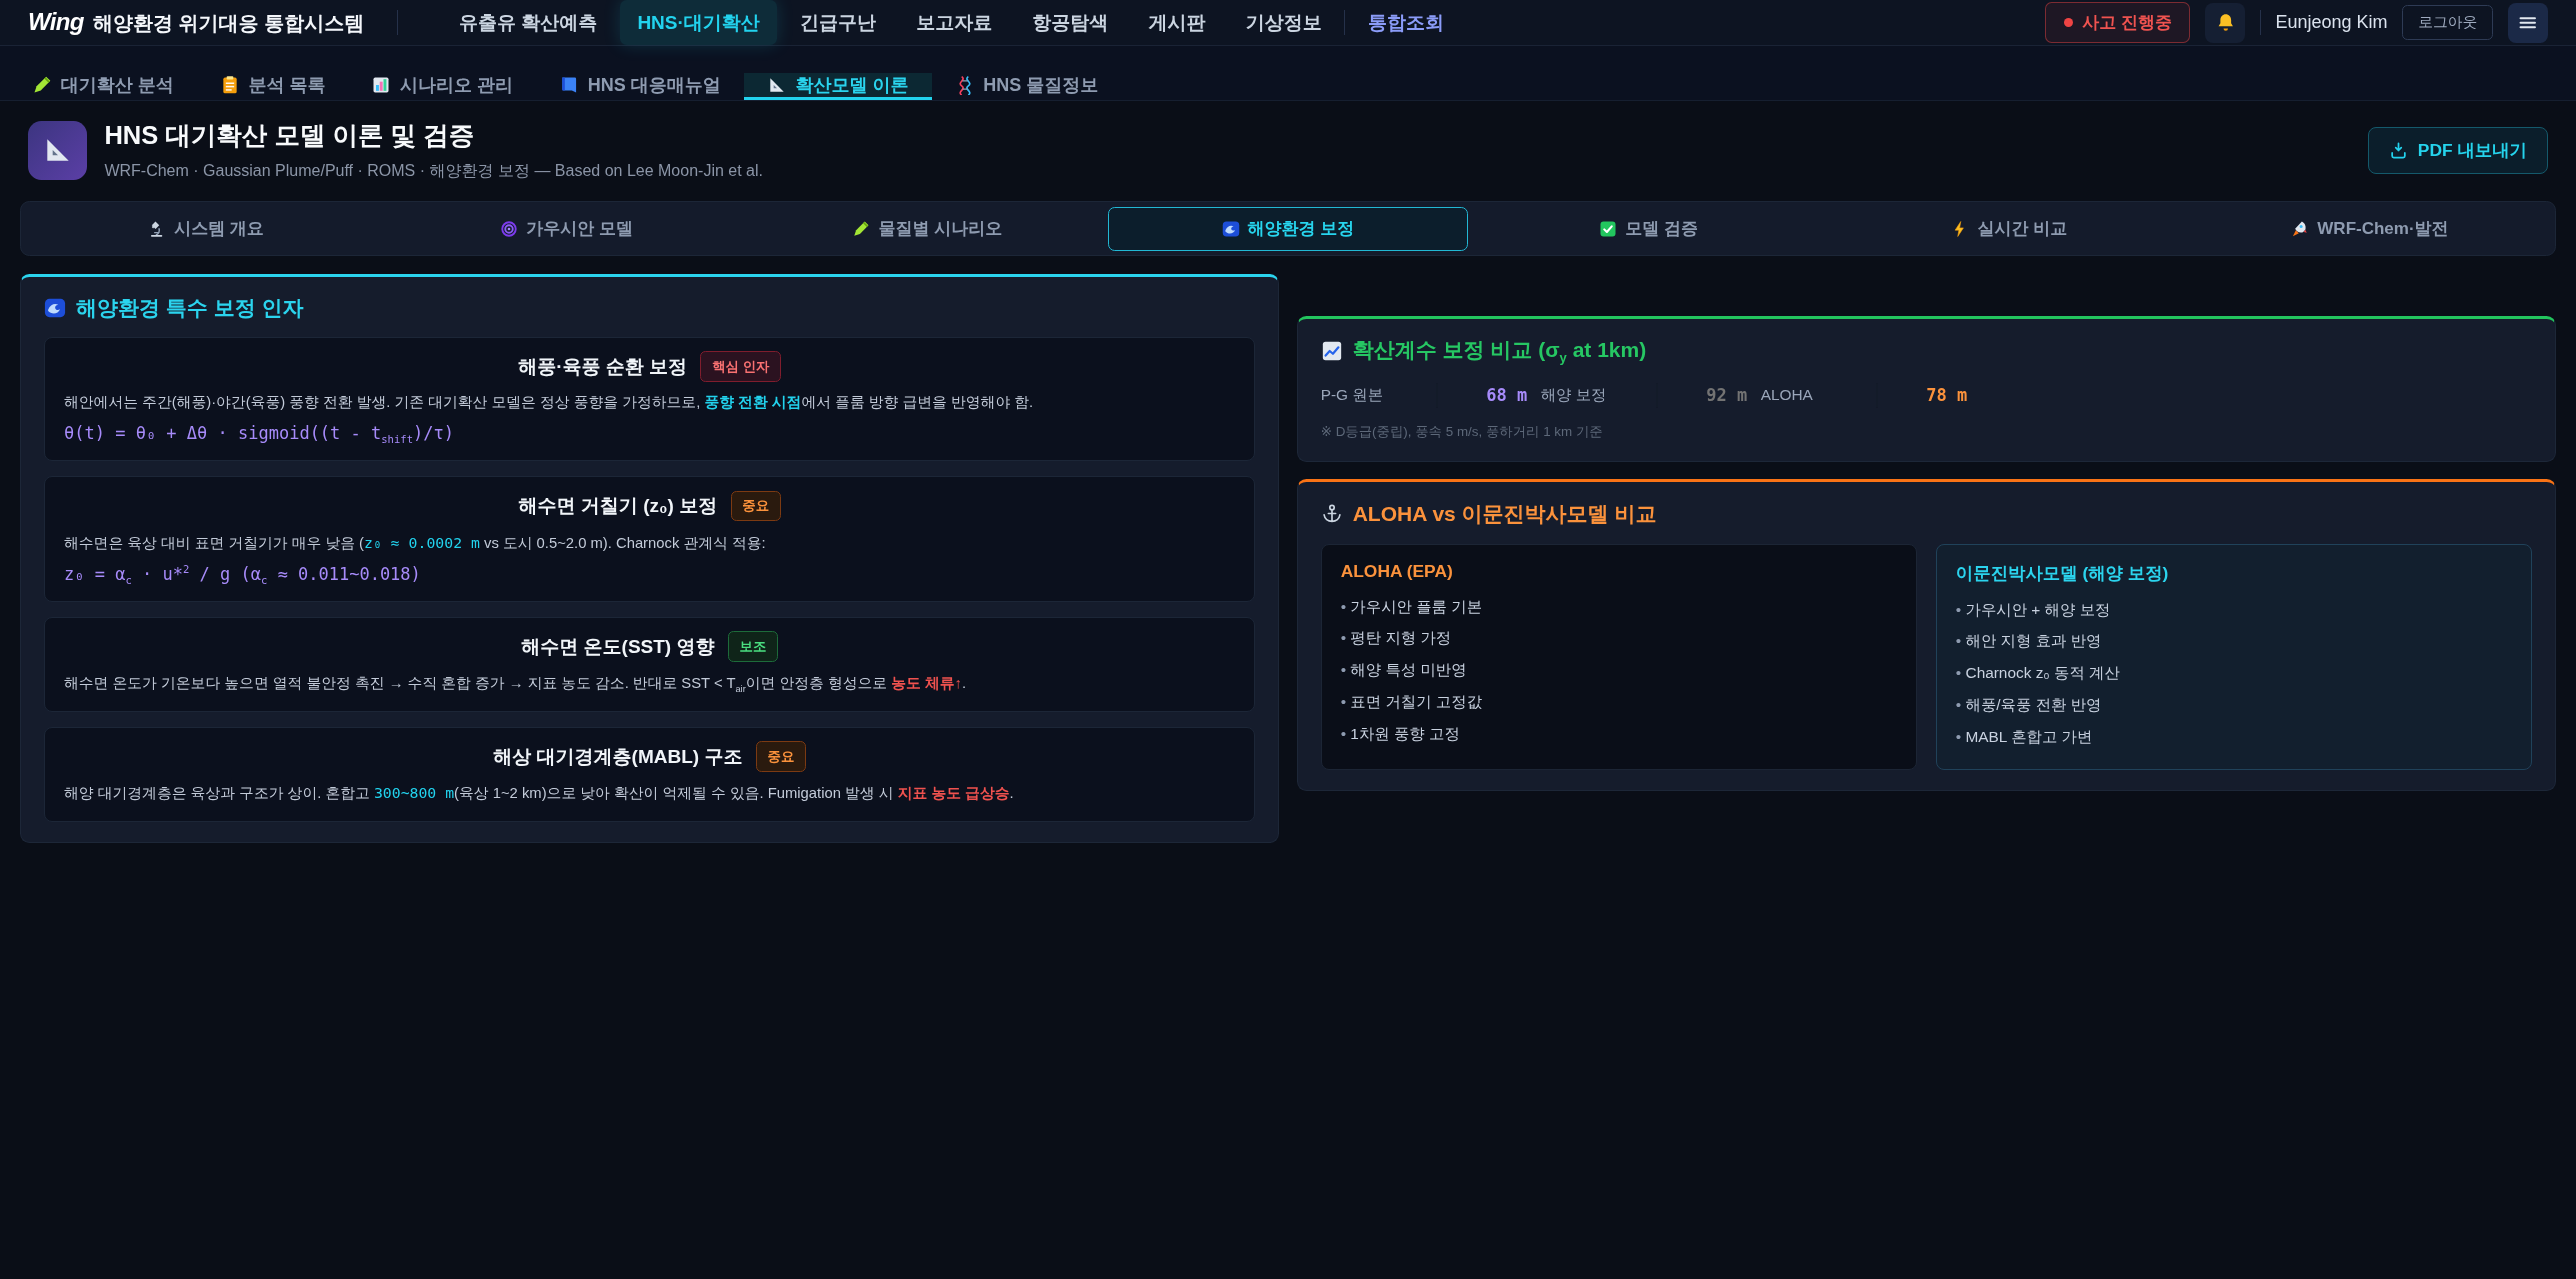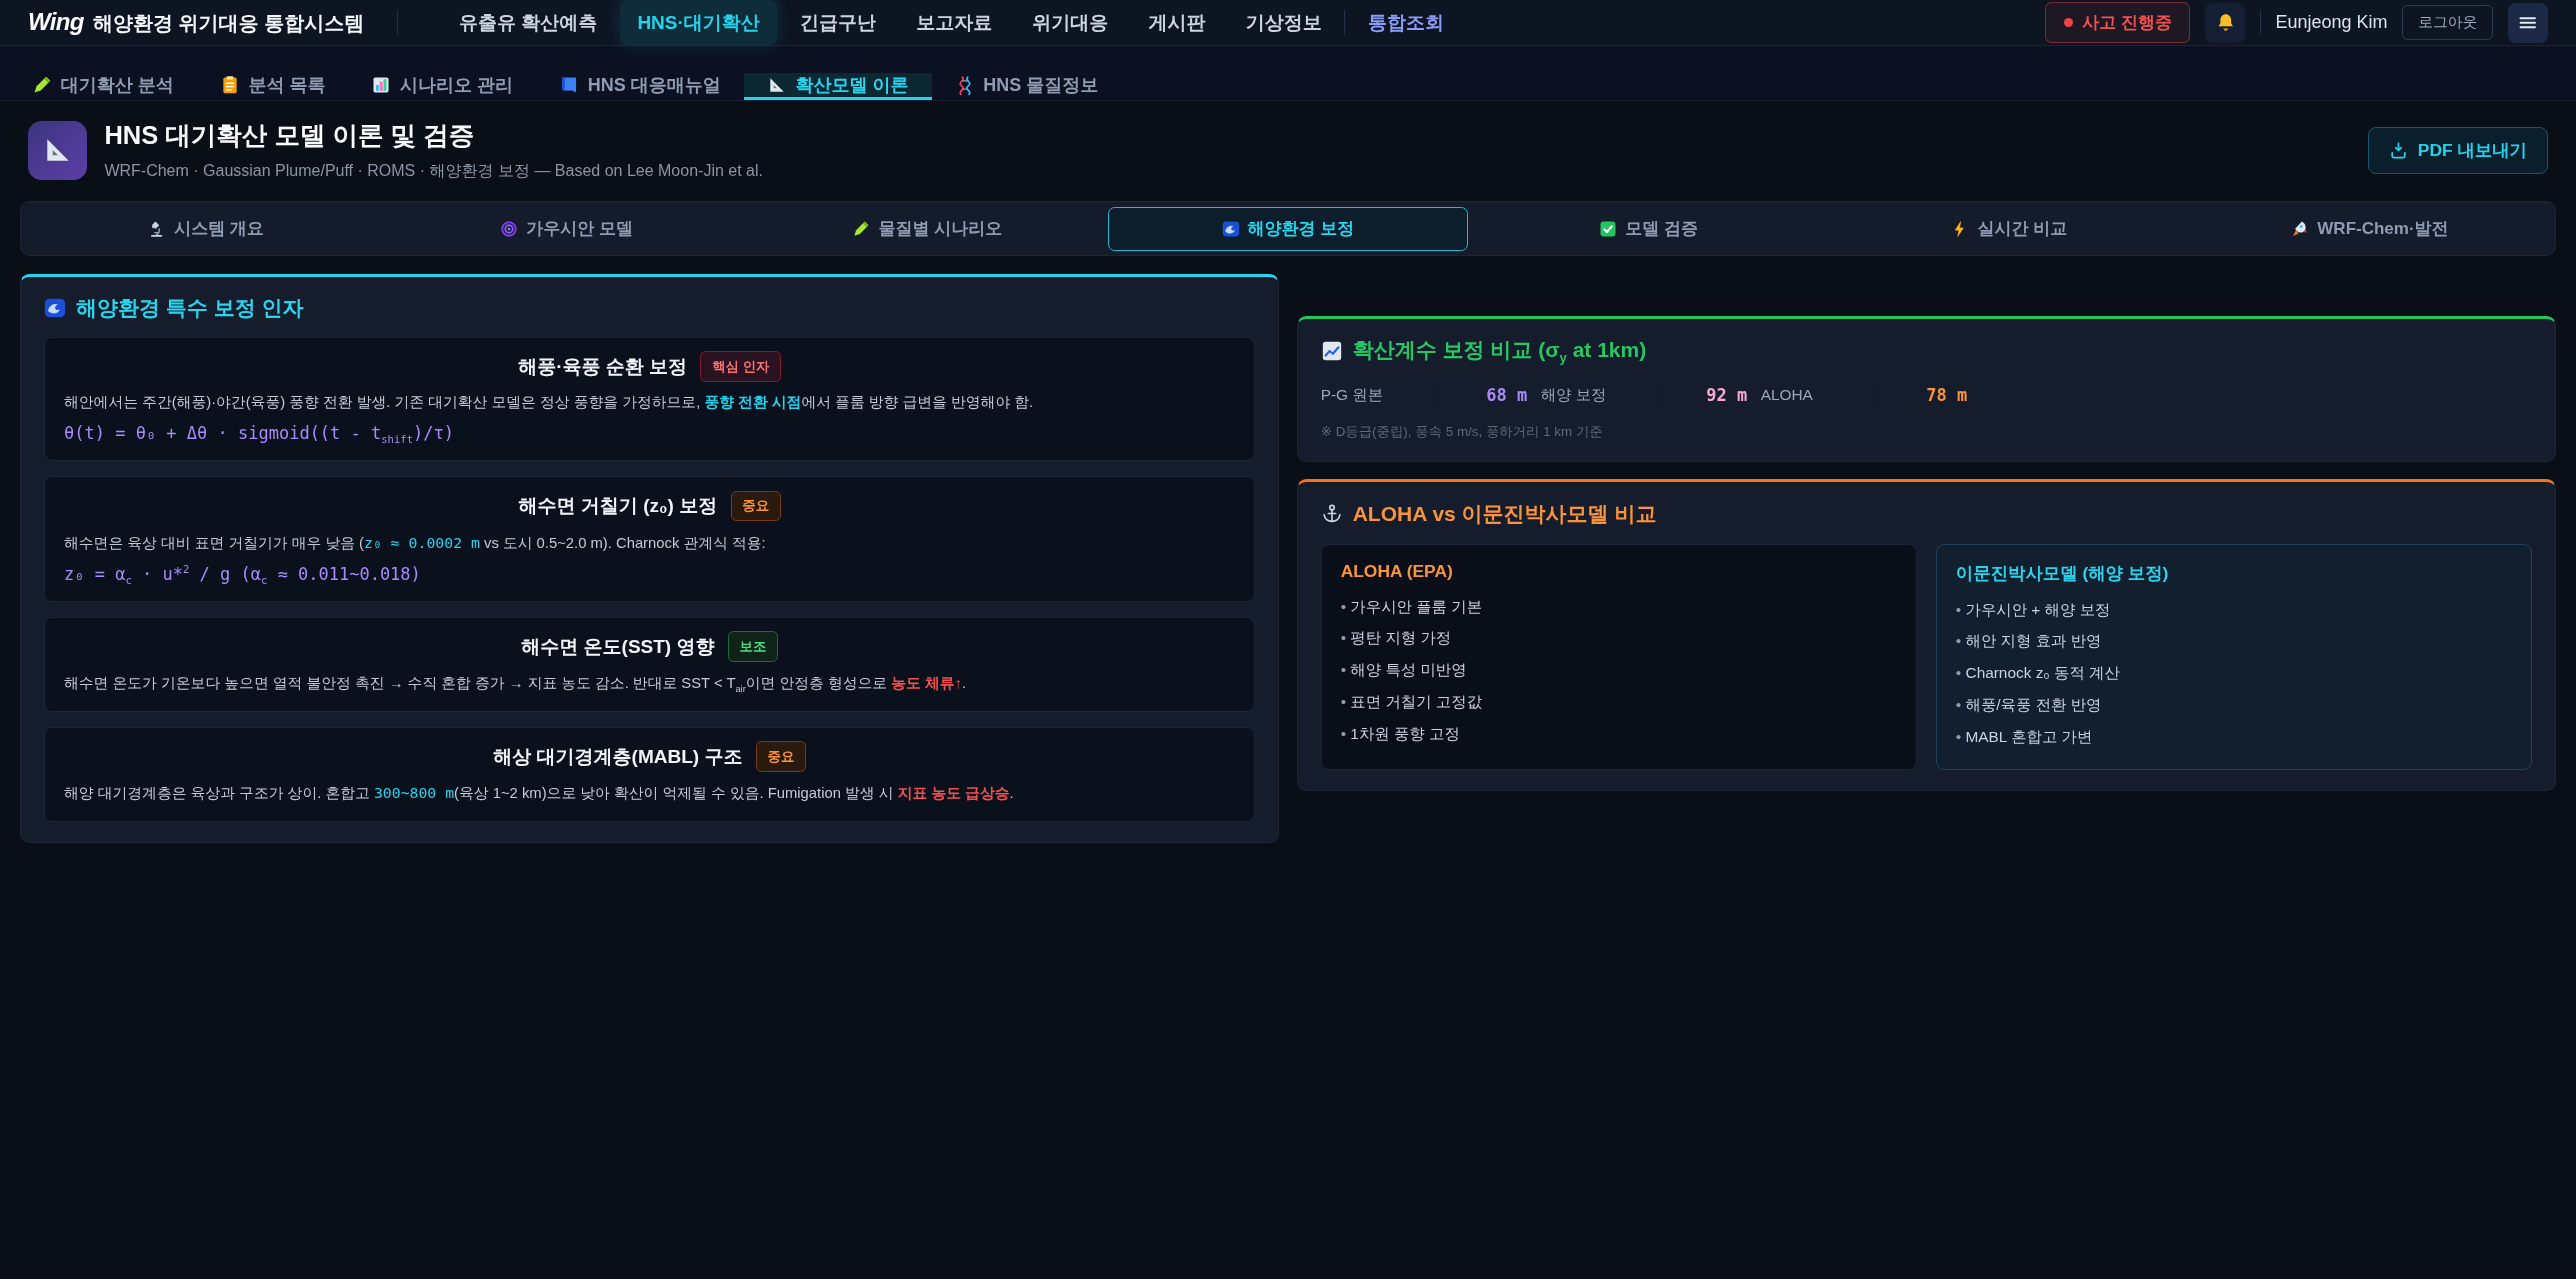--- a/index.html
+++ b/index.html
@@ -92,21 +92,21 @@
     <div class="brand">
       <span class="brand-logo">Wing</span>
       <span class="brand-title">해양환경 위기대응 통합시스템</span>
     </div>
     <div class="vdiv"></div>
     <nav class="nav-items" id="main-nav">
         <div class="nav-item">유출유 확산예측</div>
         <div class="nav-item active">HNS·대기확산</div>
         <div class="nav-item">긴급구난</div>
         <div class="nav-item">보고자료</div>
-        <div class="nav-item">위기대응</div>
+        <div class="nav-item">항공탐색</div>
         <div class="nav-item">게시판</div>
         <div class="nav-item">기상정보</div>
         <div class="vdiv"></div>
         <div class="nav-item accent">통합조회</div>
       </nav>
     <div class="nav-right">
       <div class="status-badge">
         <span class="status-dot"></span>
         <span>사고 진행중</span>
       </div>
@@ -352,21 +352,21 @@
               <div class="bar-track">
                 <div class="bar-fill" style="width: 60.7%; background: linear-gradient(90deg, rgb(76, 29, 149), rgb(168, 85, 247));"></div>
               </div>
               <span class="bar-value" style="color: rgb(167, 139, 250);">68 m</span>
             </div>
             <div class="bar-row">
               <span class="bar-label">해양 보정</span>
               <div class="bar-track">
                 <div class="bar-fill" style="width: 82.1%; background: linear-gradient(90deg, rgb(15, 118, 110), rgb(11, 184, 207));"></div>
               </div>
-              <span class="bar-value" style="color: #f9a8d4;">92 m</span>
+              <span class="bar-value" style="color: #737373;">92 m</span>
             </div>
             <div class="bar-row">
               <span class="bar-label">ALOHA</span>
               <div class="bar-track">
                 <div class="bar-fill" style="width: 69.6%; background: linear-gradient(90deg, rgb(124, 45, 18), rgb(249, 115, 22));"></div>
               </div>
               <span class="bar-value" style="color: rgb(251, 146, 60);">78 m</span>
             </div>
           </div>
         <div class="chart-note">※ D등급(중립), 풍속 5 m/s, 풍하거리 1 km 기준</div>

